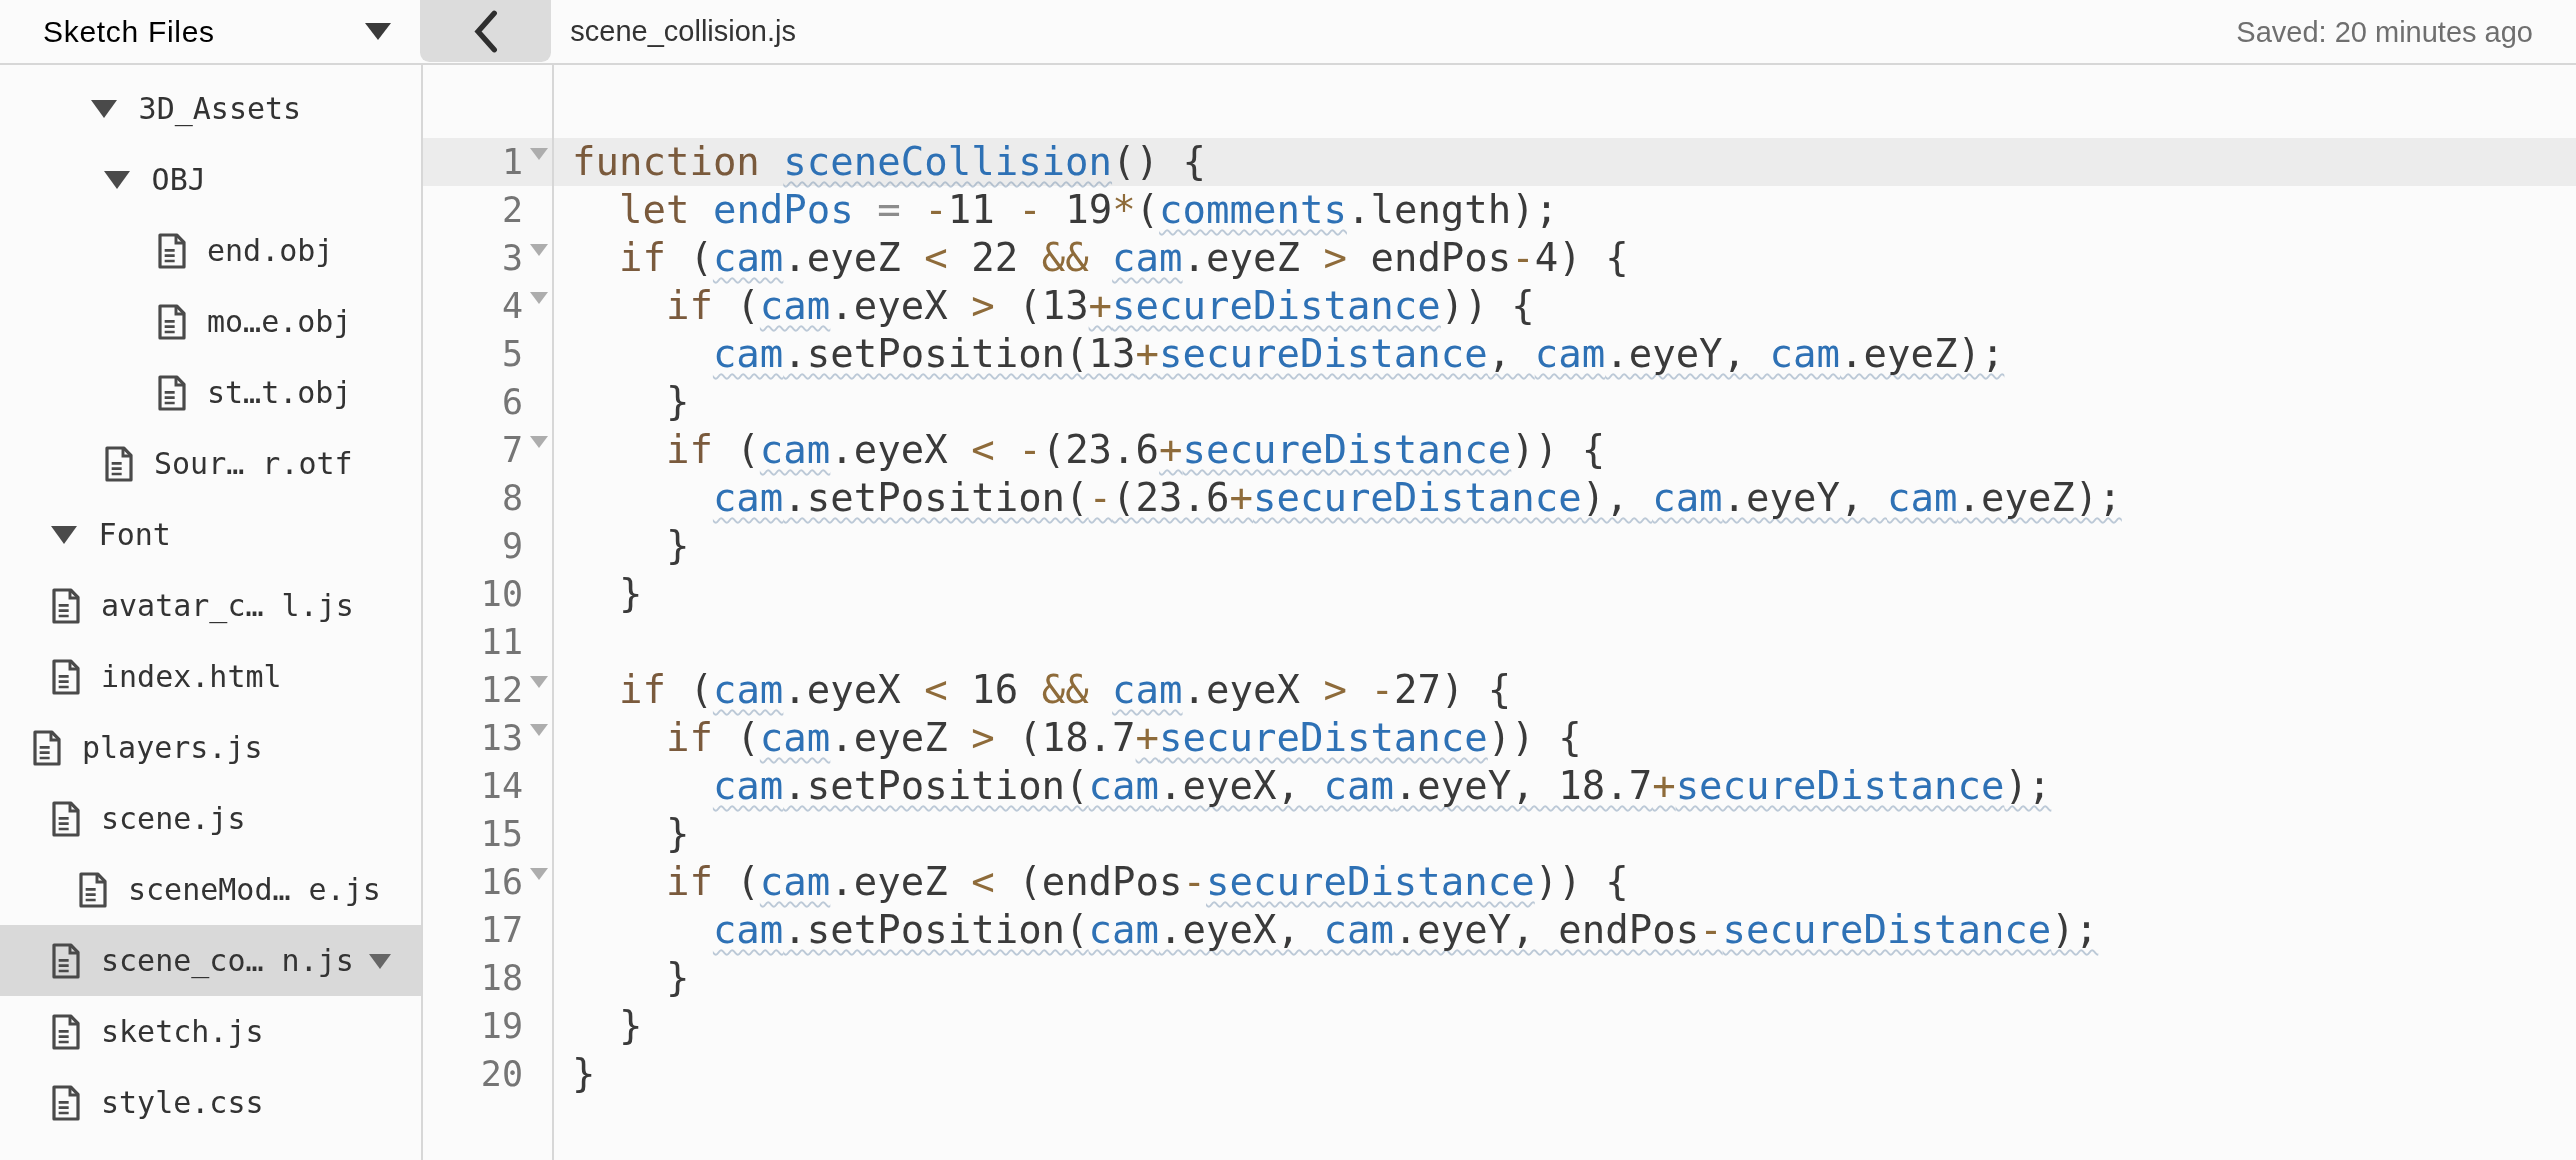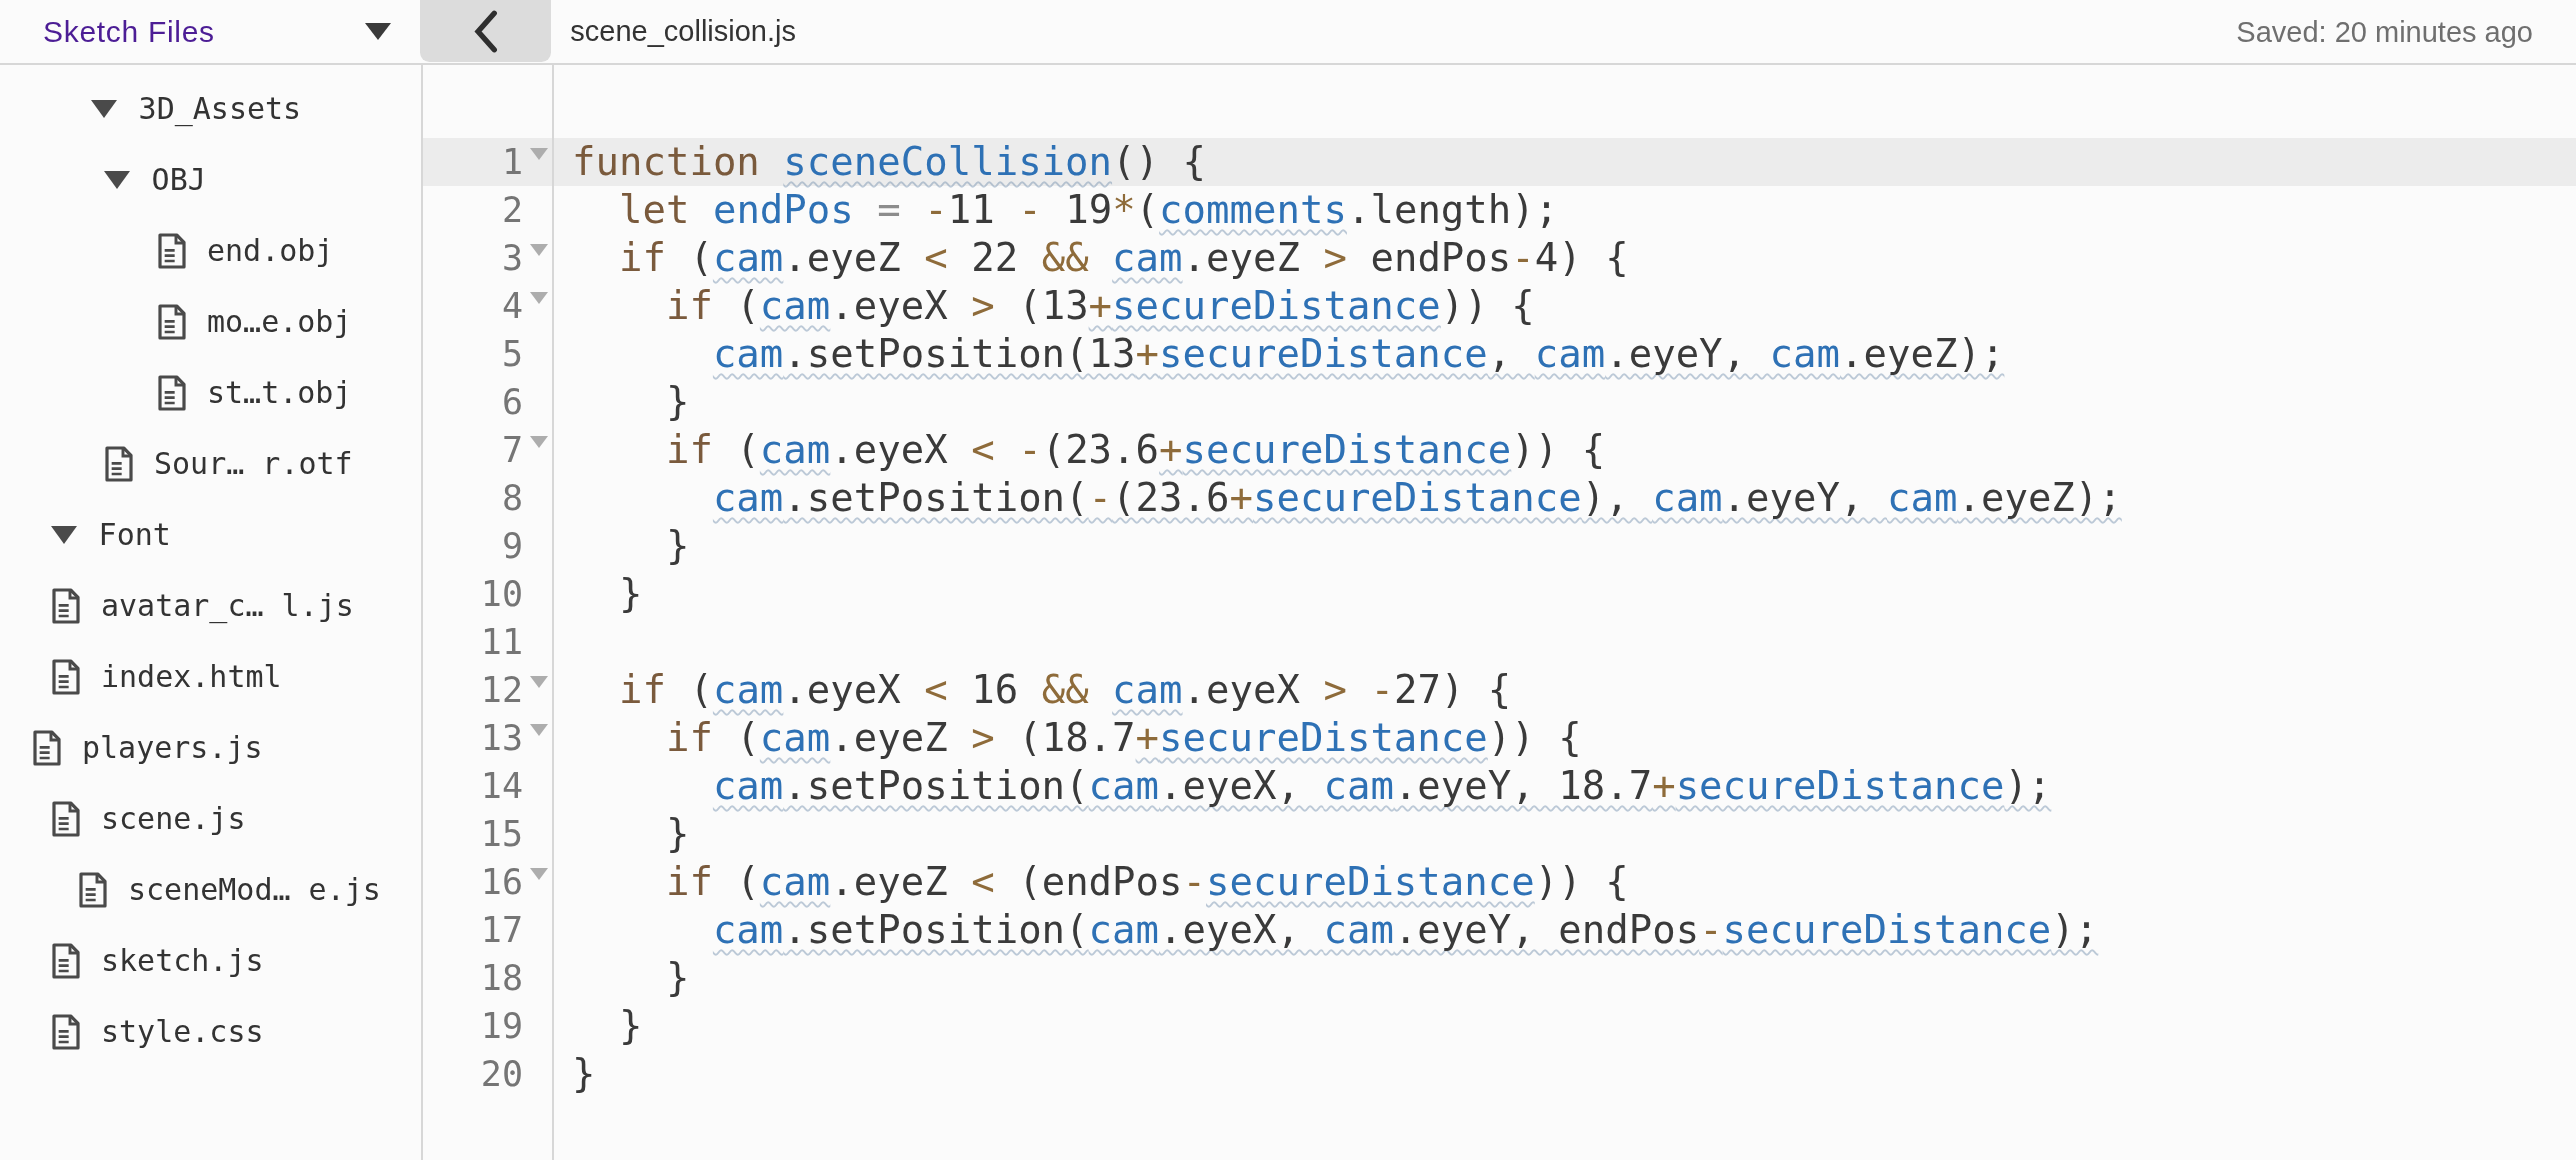--- a/index.html
+++ b/index.html
@@ -1,21 +1,21 @@
 <!DOCTYPE html>
 <html style="font-size:10.8px"><head>
 <meta charset="utf-8">
 <style>
   html,body{margin:0;padding:0;width:2576px;height:1160px;overflow:hidden;background:#fbfbfb;}
   *{box-sizing:border-box;}
   .app{display:grid;grid-template-columns:423px 1fr;grid-template-rows:65px 1fr;width:2576px;height:1160px;font-family:"Liberation Sans",sans-serif;}
 
   
   .sidebar-header{position:relative;display:flex;align-items:center;padding-left:43px;border-bottom:2px solid #d7d7d7;background:#fbfbfb;}
-  .sf-title{font-size:30px;color:#4c1d95;font-weight:500;letter-spacing:0.7px;}
+  .sf-title{font-size:30px;color:#000000;font-weight:500;letter-spacing:0.7px;}
   .hdr-caret{position:absolute;right:32px;top:50%;margin-top:-8.8px;width:0;height:0;
     border-left:13px solid transparent;border-right:13px solid transparent;border-top:17.6px solid #3a3a3a;}
   .tabbar{position:relative;display:flex;align-items:center;border-bottom:2px solid #d7d7d7;background:#fbfbfb;}
   .back-btn{width:131px;height:62px;margin-left:-2.7px;align-self:flex-start;background:#dcdcdc;
     border-radius:0 0 9.5px 9.5px;display:flex;align-items:center;justify-content:center;cursor:pointer;}
   .tab-filename{margin-left:19px;font-size:29px;color:#333;font-weight:500;}
   .saved{position:absolute;right:43px;top:50%;transform:translateY(-50%);font-size:29px;color:#6f6f6f;}
 
   
   .sidebar{border-right:2px solid #d7d7d7;background:#fbfbfb;padding-top:8px;overflow:hidden;}
@@ -166,20 +166,31 @@
       <div class="tree-row" style="padding-left: 78px;">
         <span class="doc-icon">
           <svg width="30" height="36" viewBox="0 0 22 27">
             <path d="M2 1.5 H14.5 L20 7 V25.5 H2 Z" fill="none" stroke="#4a4a4a" stroke-width="2.4" stroke-linejoin="round"></path>
             <path d="M14 1.5 V7.5 H20" fill="none" stroke="#4a4a4a" stroke-width="2.2"></path>
             <path d="M5.5 13 H13 M5.5 17 H13 M5.5 21 H13" stroke="#4a4a4a" stroke-width="2"></path>
           </svg>
         </span>
         <span class="tree-label">sceneMod… e.js</span>
       </div>
+      <div class="tree-row selected" style="padding-left: 51px;">
+        <span class="doc-icon">
+          <svg width="30" height="36" viewBox="0 0 22 27">
+            <path d="M2 1.5 H14.5 L20 7 V25.5 H2 Z" fill="none" stroke="#4a4a4a" stroke-width="2.4" stroke-linejoin="round"></path>
+            <path d="M14 1.5 V7.5 H20" fill="none" stroke="#4a4a4a" stroke-width="2.2"></path>
+            <path d="M5.5 13 H13 M5.5 17 H13 M5.5 21 H13" stroke="#4a4a4a" stroke-width="2"></path>
+          </svg>
+        </span>
+        <span class="tree-label">scene_co… n.js</span>
+        <span class="row-caret"></span>
+      </div>
       <div class="tree-row" style="padding-left: 51px;">
         <span class="doc-icon">
           <svg width="30" height="36" viewBox="0 0 22 27">
             <path d="M2 1.5 H14.5 L20 7 V25.5 H2 Z" fill="none" stroke="#4a4a4a" stroke-width="2.4" stroke-linejoin="round"></path>
             <path d="M14 1.5 V7.5 H20" fill="none" stroke="#4a4a4a" stroke-width="2.2"></path>
             <path d="M5.5 13 H13 M5.5 17 H13 M5.5 21 H13" stroke="#4a4a4a" stroke-width="2"></path>
           </svg>
         </span>
         <span class="tree-label">sketch.js</span>
       </div>

